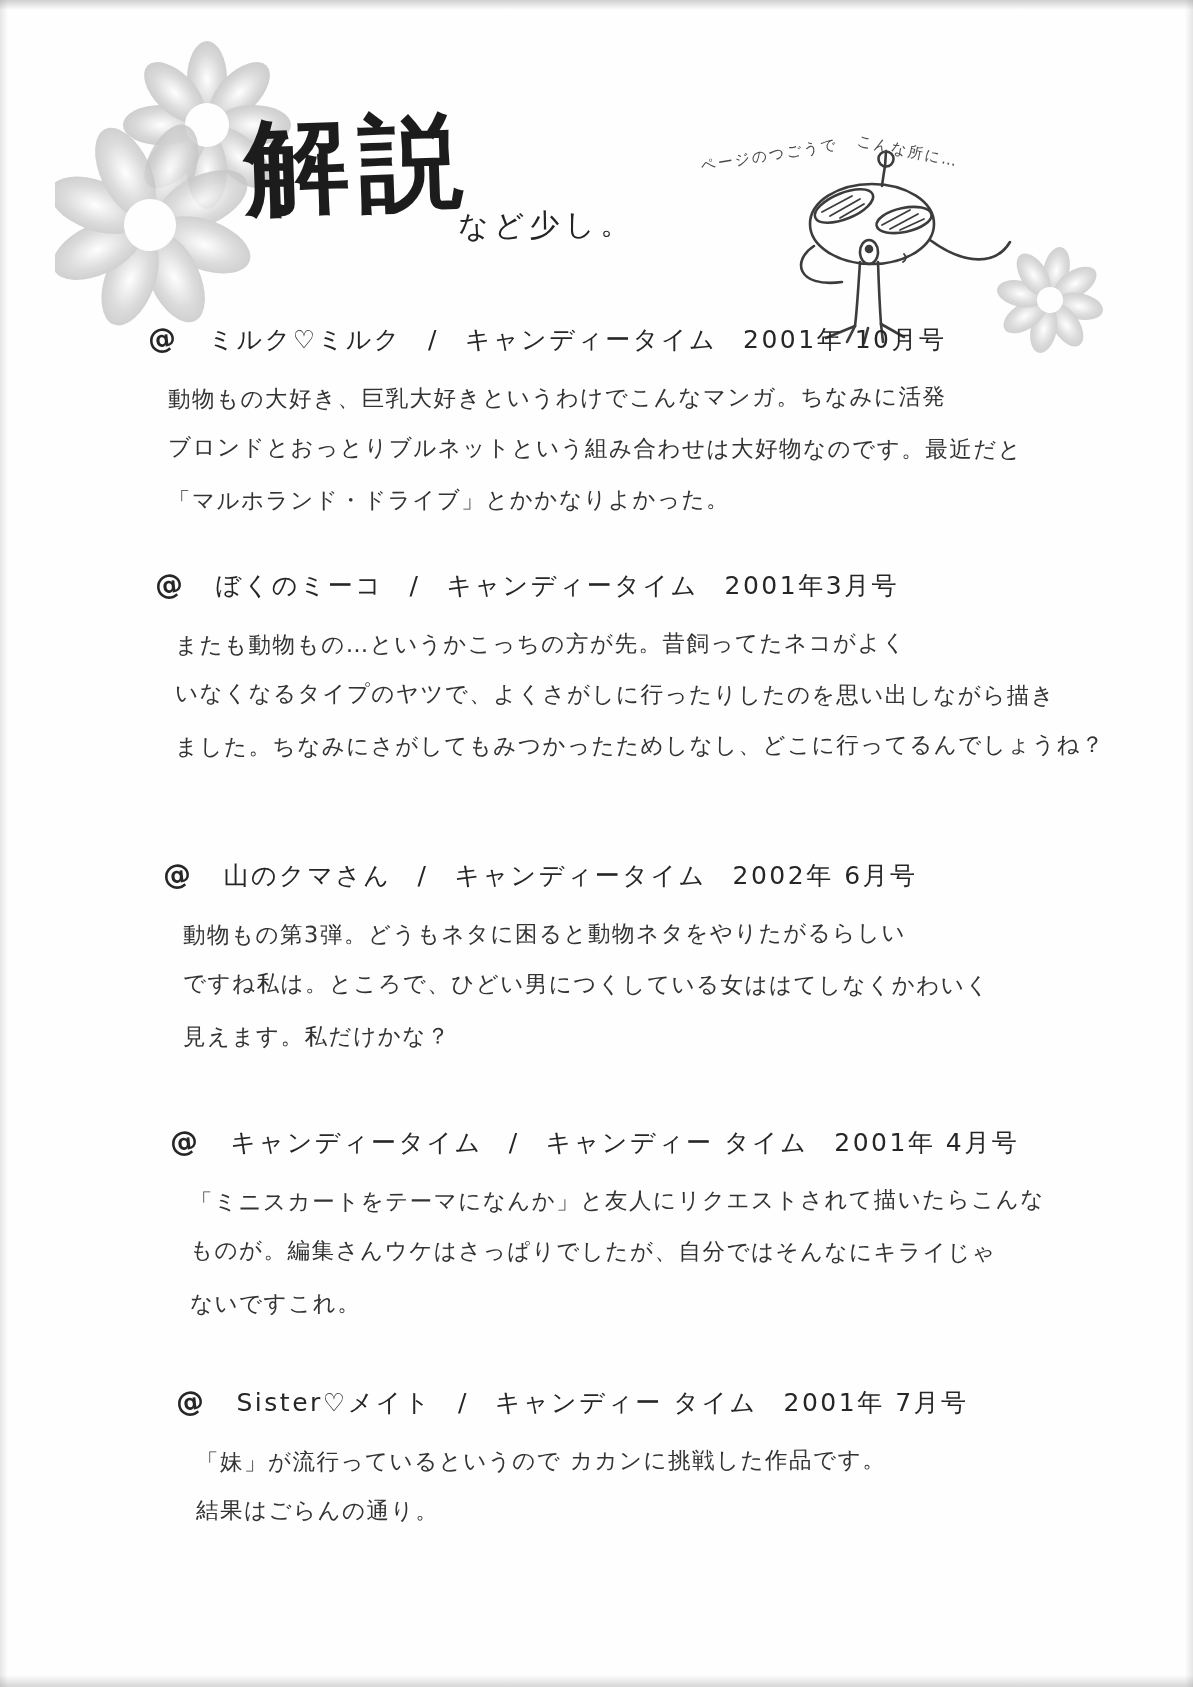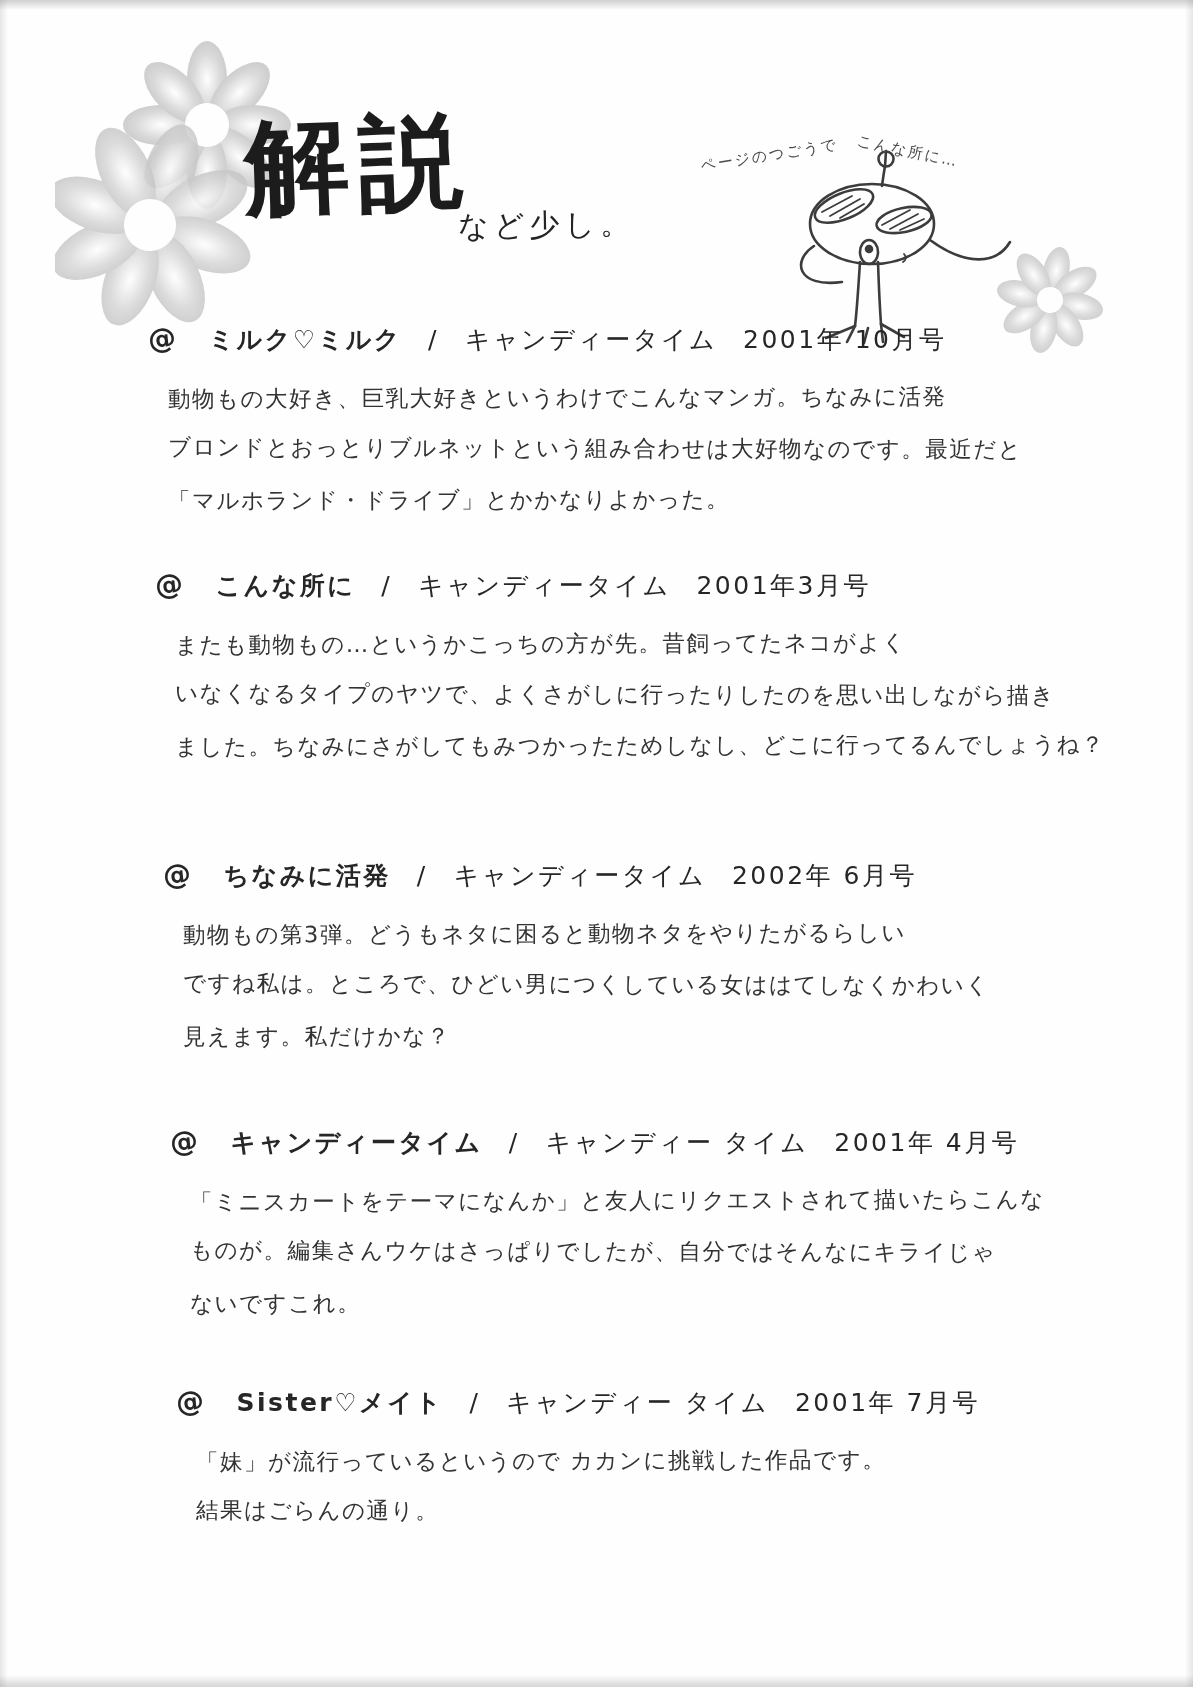--- a/index.html
+++ b/index.html
@@ -42,21 +42,21 @@
   .speech-left{left:700px;top:146px;transform:rotate(-9deg);}
   .speech-right{left:856px;top:142px;transform:rotate(12deg);}
 
   .entry{position:absolute;width:980px;}
   .entry-heading{
     display:flex;align-items:baseline;gap:26px;
     font-size:25px;letter-spacing:2.5px;color:#262626;
     margin:0 0 16px 0;white-space:nowrap;
   }
   .bullet{font-size:28px;font-weight:bold;margin-right:4px;transform:rotate(-6deg);}
-  .entry-title{font-weight:700;}
+  .entry-title{font-weight:400;}
   .entry p{
     margin:0 0 0 20px;font-size:22.5px;letter-spacing:1.5px;
     line-height:51px;white-space:nowrap;color:#333;
   }
   .entry p:nth-of-type(1){transform:rotate(-0.2deg);}
   .entry p:nth-of-type(2){transform:rotate(0.15deg);}
   .entry p:nth-of-type(3){transform:rotate(-0.15deg);}
 
   .e1{left:148px;top:322px;}
   .e2{left:155px;top:568px;}
@@ -218,34 +218,34 @@
       <span class="issue">2001年 10月号</span>
     </div>
     <p>動物もの大好き、巨乳大好きというわけでこんなマンガ。ちなみに活発</p>
     <p>ブロンドとおっとりブルネットという組み合わせは大好物なのです。最近だと</p>
     <p>「マルホランド・ドライブ」とかかなりよかった。</p>
   </section>
 
   <section class="entry e2">
     <div class="entry-heading">
       <span class="bullet">@</span>
-      <span class="entry-title">こんな所に</span>
+      <span class="entry-title">ぼくのミーコ</span>
       <span class="sep">/</span>
       <span class="magazine">キャンディータイム</span>
       <span class="issue">2001年3月号</span>
     </div>
     <p>またも動物もの…というかこっちの方が先。昔飼ってたネコがよく</p>
     <p>いなくなるタイプのヤツで、よくさがしに行ったりしたのを思い出しながら描き</p>
     <p>ました。ちなみにさがしてもみつかったためしなし、どこに行ってるんでしょうね？</p>
   </section>
 
   <section class="entry e3">
     <div class="entry-heading">
       <span class="bullet">@</span>
-      <span class="entry-title">ちなみに活発</span>
+      <span class="entry-title">山のクマさん</span>
       <span class="sep">/</span>
       <span class="magazine">キャンディータイム</span>
       <span class="issue">2002年 6月号</span>
     </div>
     <p>動物もの第3弾。どうもネタに困ると動物ネタをやりたがるらしい</p>
     <p>ですね私は。ところで、ひどい男につくしている女ははてしなくかわいく</p>
     <p>見えます。私だけかな？</p>
   </section>
 
   <section class="entry e4">

